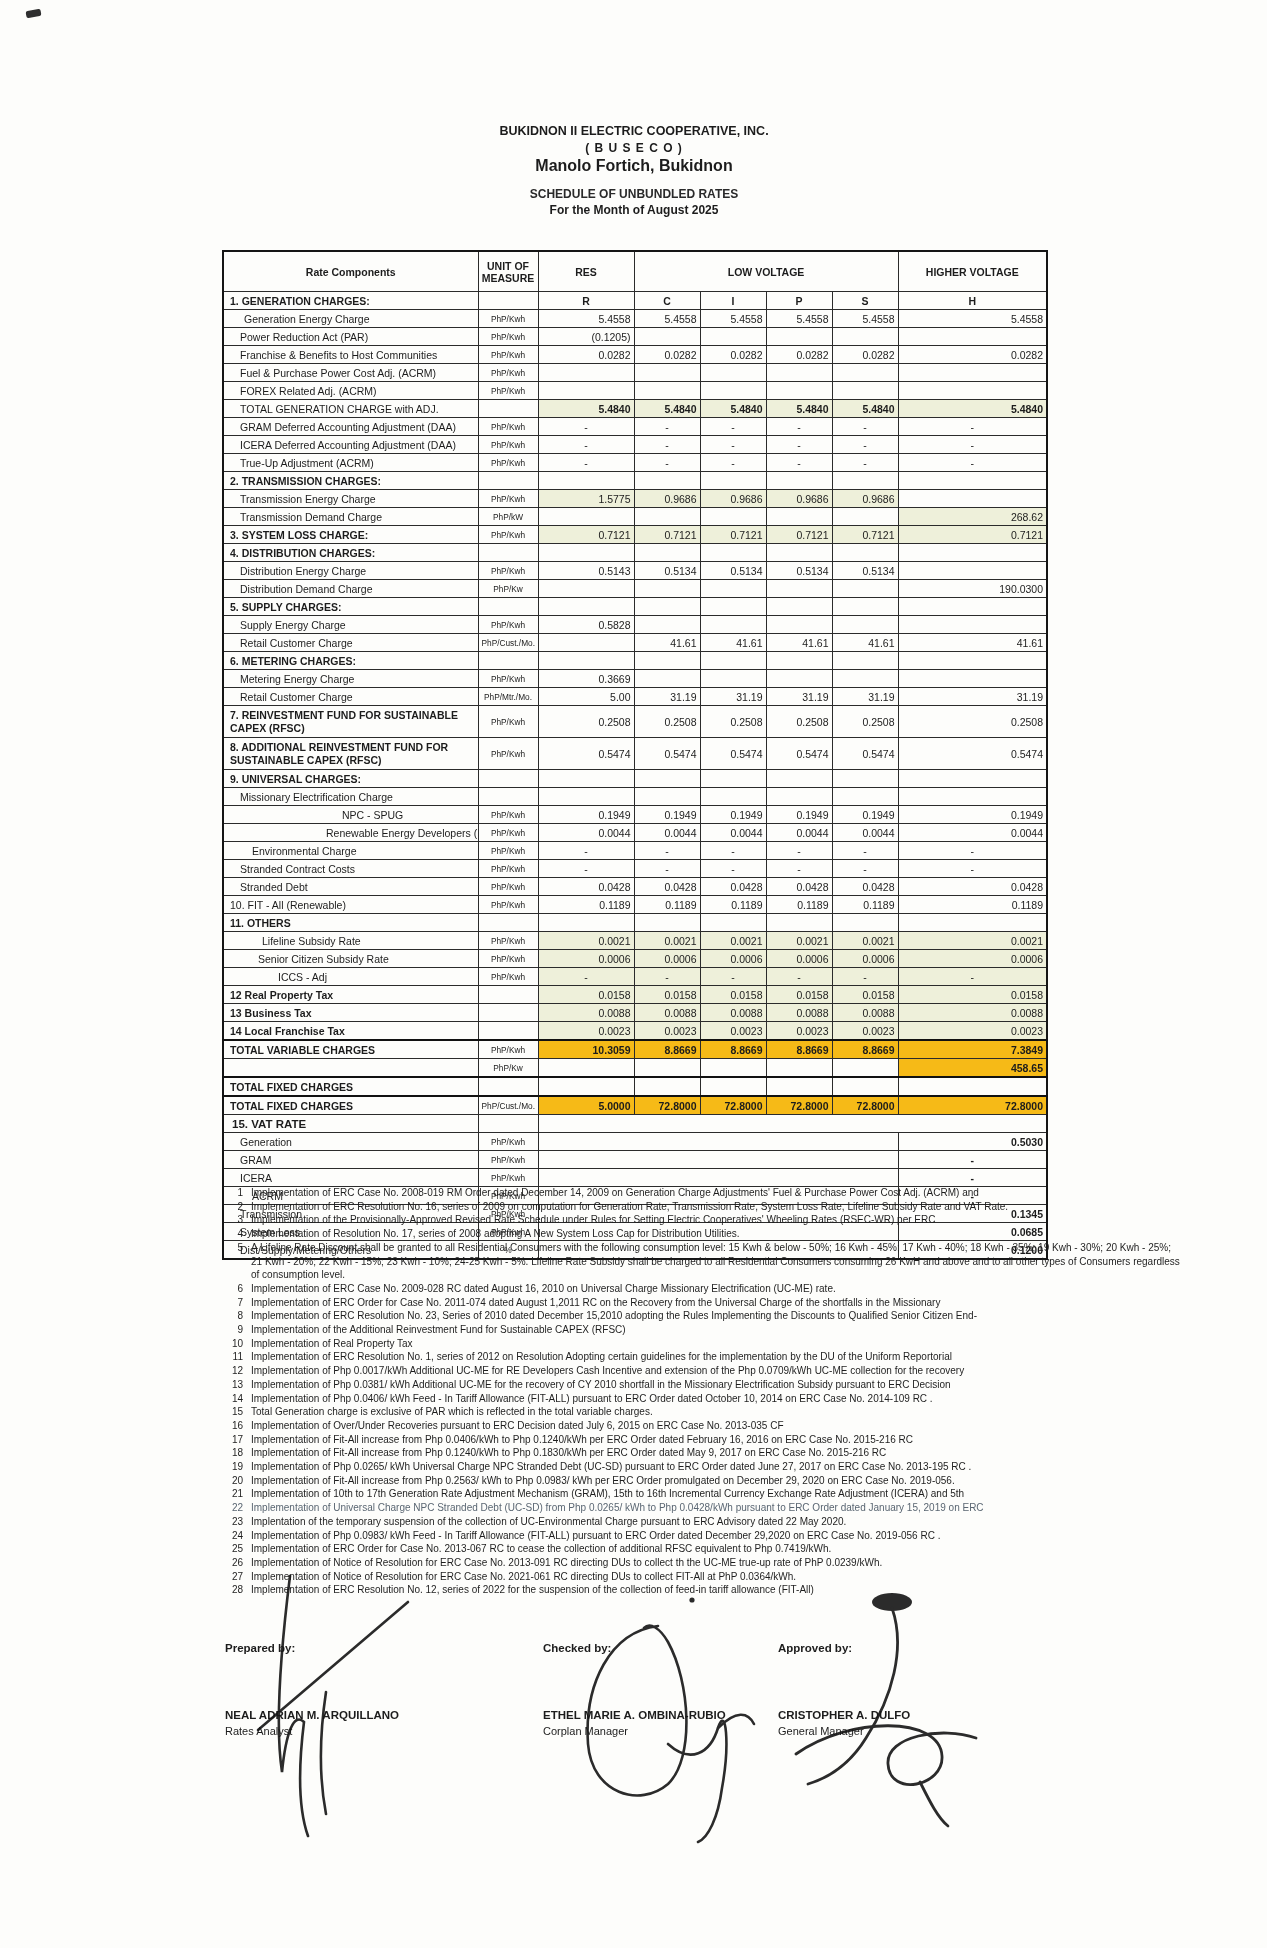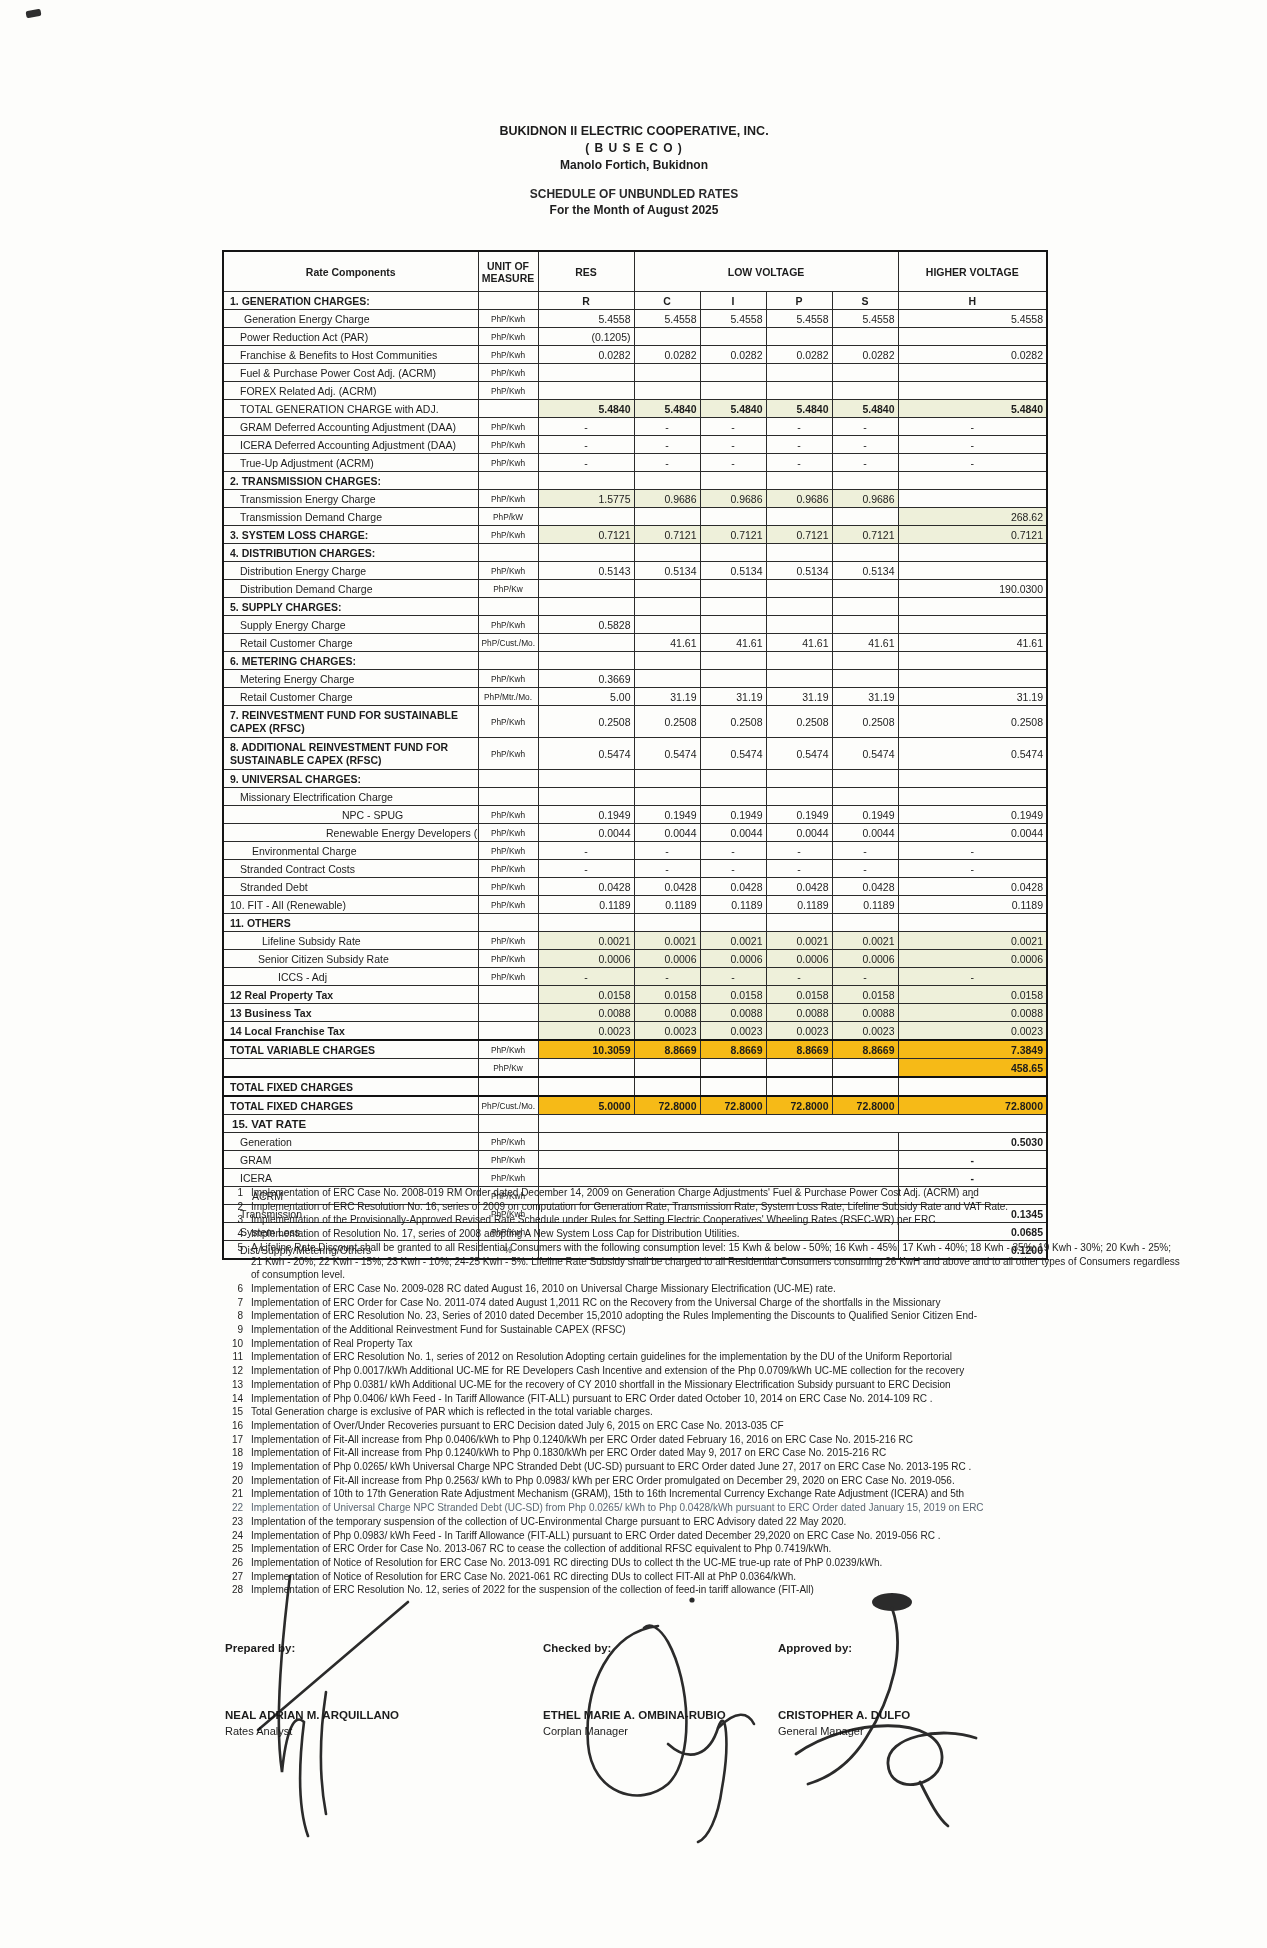--- a/index.html
+++ b/index.html
@@ -8,21 +8,21 @@
     font-family:"Liberation Sans", sans-serif; color:#1c1c1c; overflow:hidden;
   }
   .scan-mark { position:absolute; left:26px; top:10px; width:15px; height:7px;
     background:#2f2f2f; border-radius:2px; transform:rotate(-10deg); }
 
   
   .doc-header { position:absolute; top:123px; left:222px; width:824px; text-align:center; }
   .doc-header div { font-weight:bold; }
   .company  { font-size:12.5px; line-height:17px; }
   .acronym  { font-size:12px;   line-height:17px; letter-spacing:1px; }
-  .address  { font-size:12px;   line-height:17px; }
+  .address  { font-size:16px;   line-height:17px; }
   .sched    { font-size:12px;   line-height:16px; margin-top:12px; color:#2a2a2a; }
   .period   { font-size:12px;   line-height:16px; }
 
   
   table.rates {
     position:absolute; top:250px; left:222px; width:824px;
     border-collapse:collapse; table-layout:fixed;
     font-size:10.5px; border:2px solid #151515;
   }
   .rates th, .rates td { border:1px solid #2b2b2b; overflow:hidden; white-space:nowrap; }

